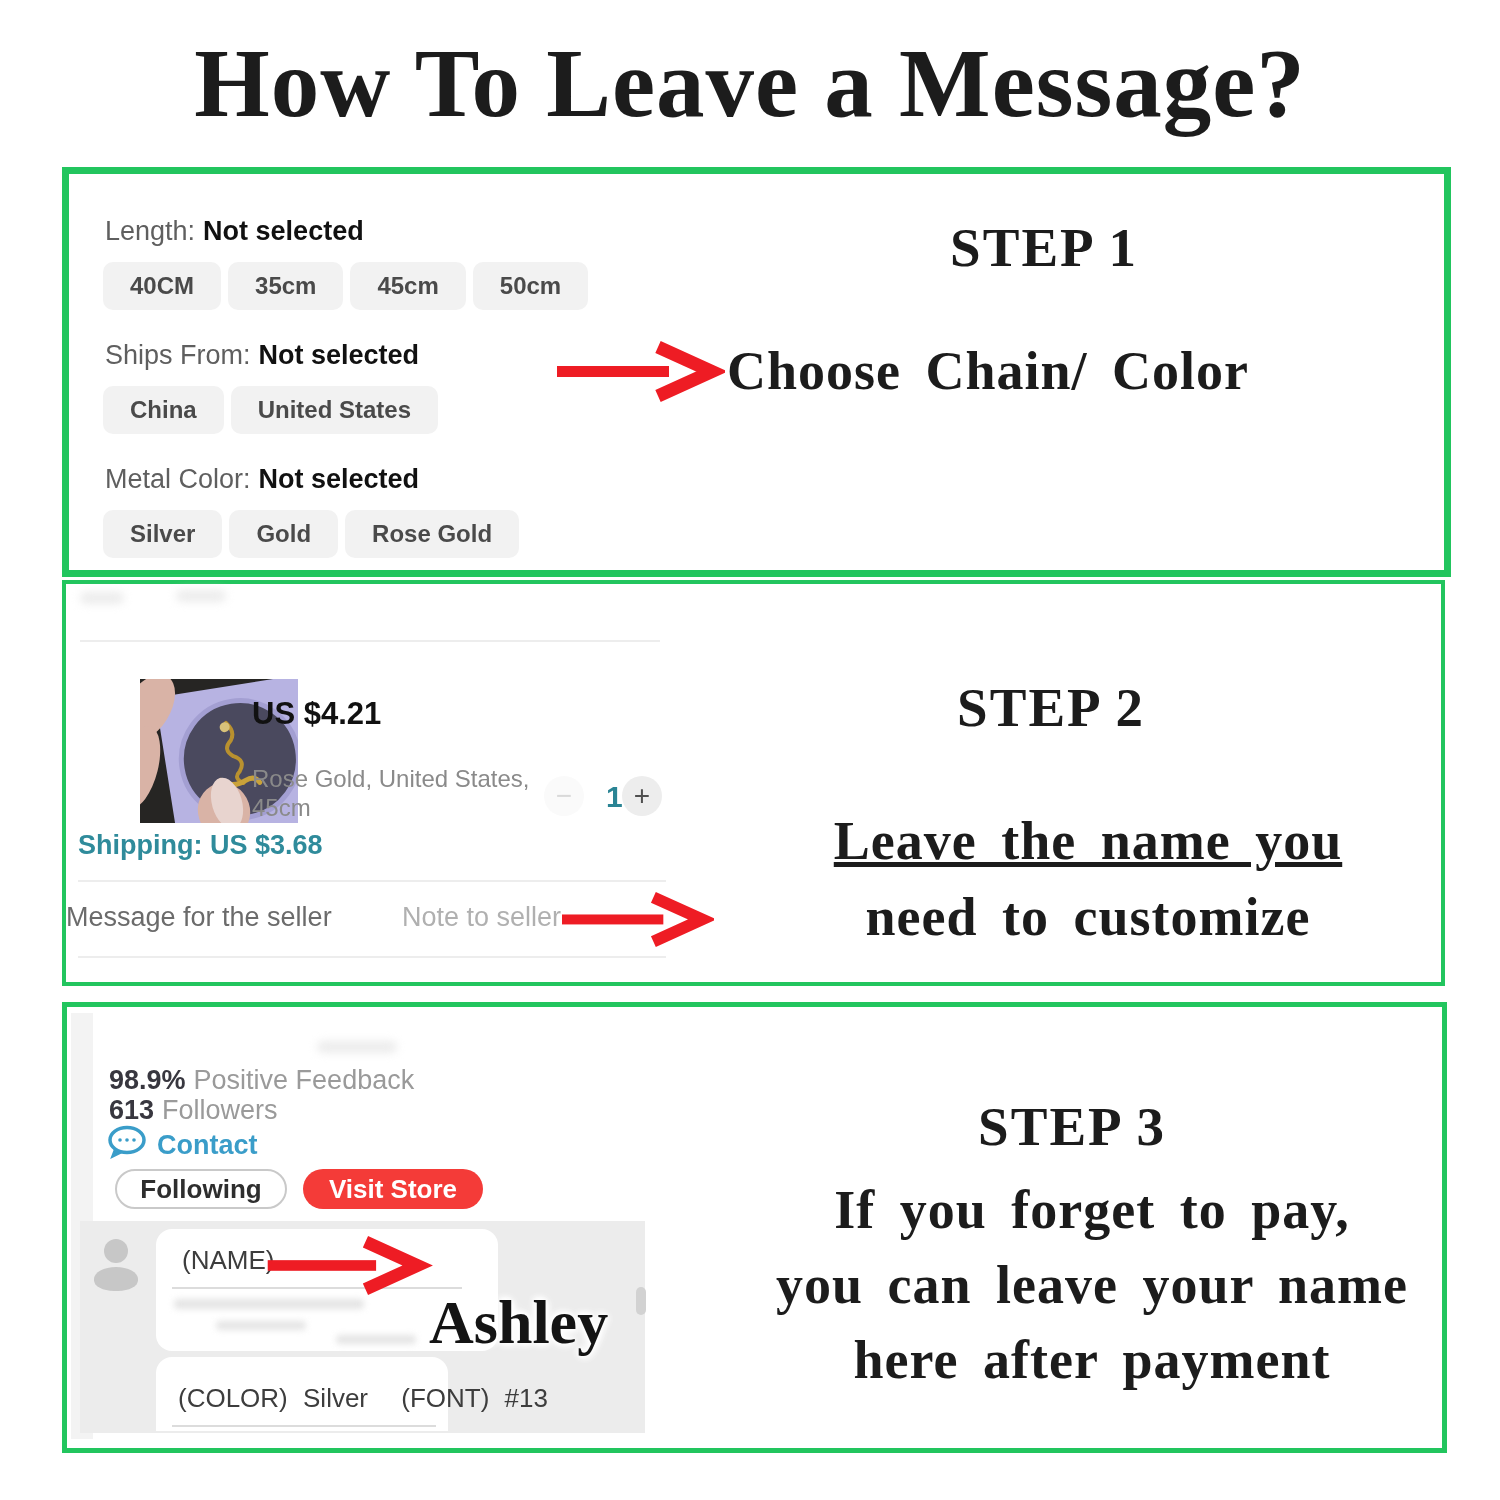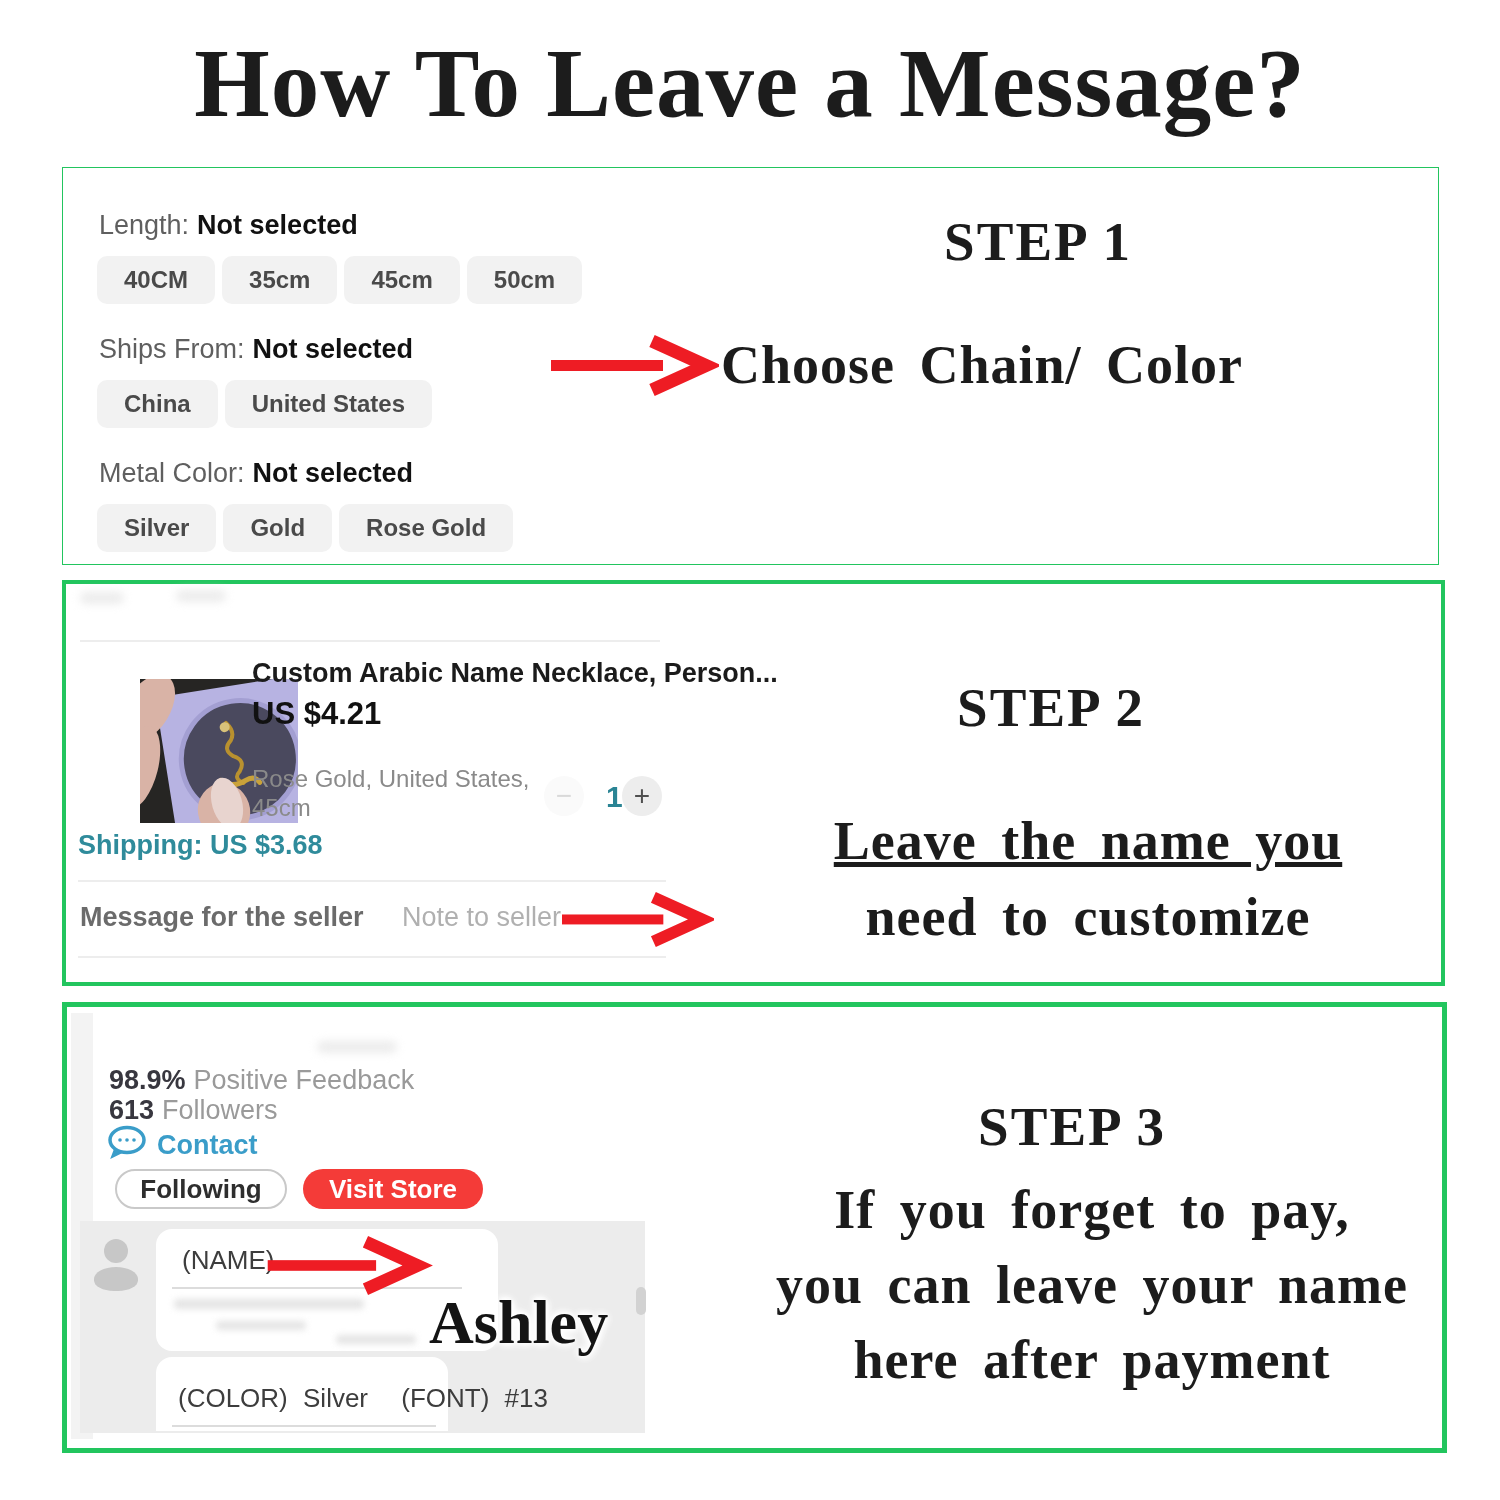--- a/index.html
+++ b/index.html
@@ -5,21 +5,21 @@
   html,body{margin:0;padding:0;background:#fff;}
   .canvas{position:relative;width:1500px;height:1500px;background:#fff;overflow:hidden;
           font-family:"Liberation Sans",sans-serif;color:#222;}
   .abs{position:absolute;}
   .serif{font-family:"Liberation Serif",serif;font-weight:700;color:#1c1c1c;}
 
   
   .page-title{top:28px;left:0;width:1500px;text-align:center;font-size:97px;letter-spacing:1px;}
 
   
-  .stepbox{background:#fff;border:1px solid #22c55e;}
+  .stepbox{background:#fff;border:7px solid #22c55e;}
   #box1{left:62px;top:167px;width:1375px;height:396px;}
   #box2{left:62px;top:580px;width:1375px;height:398px;border-width:4px;}
   #box3{left:62px;top:1002px;width:1375px;height:441px;border-width:5px;}
 
   .step-heading{font-size:55px;letter-spacing:2px;text-align:center;}
   .step-caption{font-size:54px;letter-spacing:1px;word-spacing:10px;white-space:nowrap;}
   .caption-center{text-align:center;white-space:nowrap;}
 
   
   .opt-label{font-size:27px;color:#5f5f5f;}
@@ -133,35 +133,34 @@
             <circle cx="46" cy="22" r="5" fill="#d8c27a"></circle>
           </svg>
         </div>
       </div>
       <div class="finger" style="left:-14px;top:-8px;width:44px;height:74px;transform:rotate(32deg);"></div>
       <div class="finger" style="left:-18px;top:46px;width:36px;height:84px;transform:rotate(14deg);"></div>
       <div class="finger" style="left:58px;top:104px;width:52px;height:56px;transform:rotate(-18deg);"></div>
       <div class="nail" style="left:72px;top:98px;width:30px;height:52px;transform:rotate(-16deg);"></div>
     </div>
 
-    <div class="abs prod-title" style="left:186px;top:74px;">Custom Arabic Name Necklace, Person...</div>
     <div class="abs prod-price" style="left:186px;top:112px;">US $4.21</div>
     <div class="abs prod-variant" style="left:186px;top:180px;">
       <div>Rose Gold, United States,</div>
       <div>45cm</div>
     </div>
 
     <div class="abs qty-btn qty-minus" style="left:478px;top:192px;">−</div>
     <div class="abs qty-val" style="left:540px;top:196px;">1</div>
     <div class="abs qty-btn qty-plus" style="left:556px;top:192px;">+</div>
 
     <div class="abs shipping" style="left:12px;top:246px;">Shipping: US $3.68</div>
     <div class="abs divider" style="left:12px;top:296px;width:588px;"></div>
 
-    <div class="abs msg-label" style="left:14px;top:318px;font-weight:bold;">Message for the seller</div>
+    <div class="abs msg-label" style="left:0;top:318px;">Message for the seller</div>
     <div class="abs msg-placeholder" style="left:336px;top:318px;">Note to seller</div>
     <div class="abs divider" style="left:12px;top:372px;width:588px;"></div>
 
     <div class="abs arrow" style="left:496px;top:306px;">
       <svg width="152" height="58" viewBox="0 0 168 62">
         <rect x="0" y="26" width="112" height="11" fill="#ee1c24"></rect>
         <polyline points="101,7 155,31.5 101,56" fill="none" stroke="#ee1c24" stroke-width="13"></polyline>
       </svg>
     </div>
 

